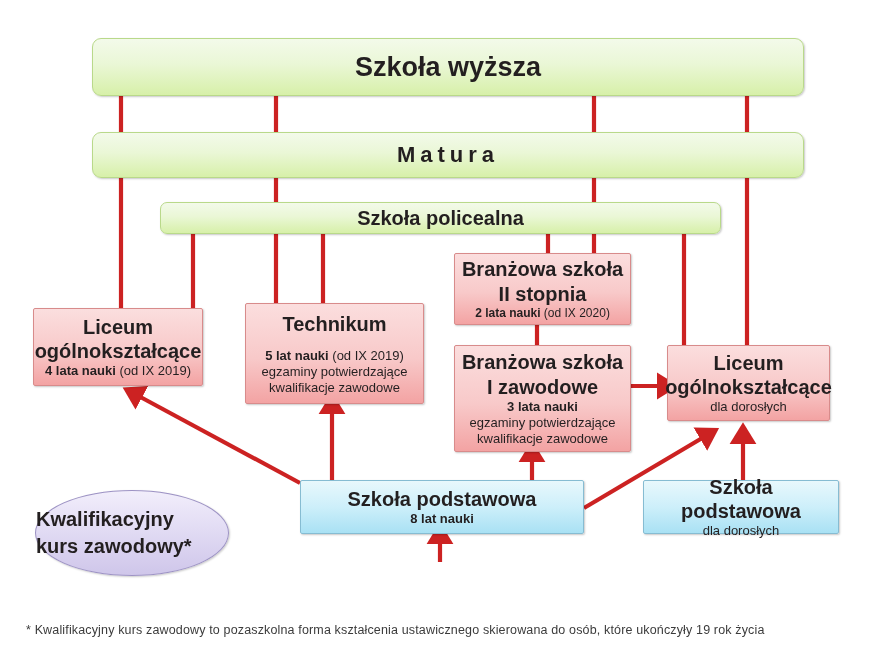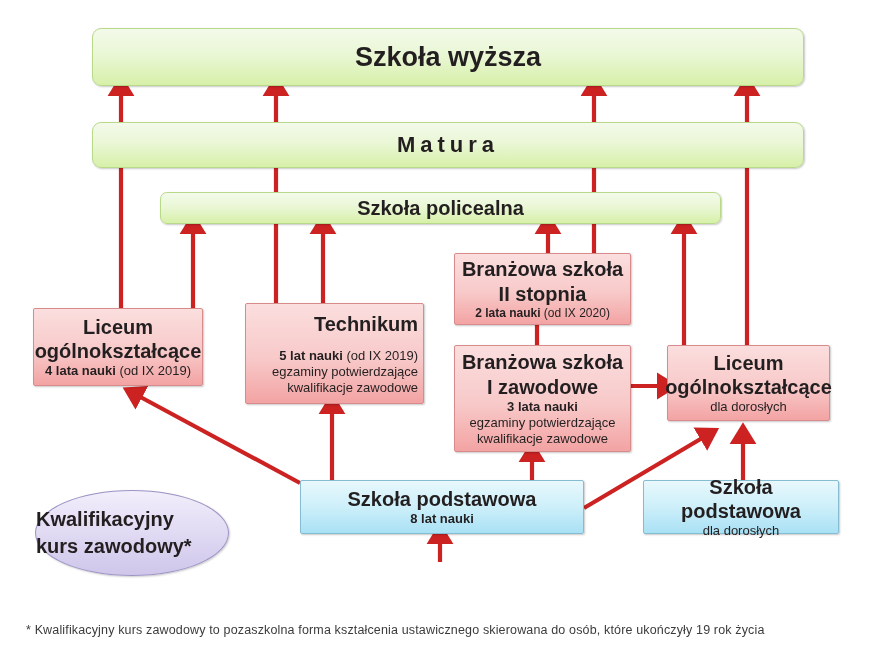--- a/index.html
+++ b/index.html
@@ -31,20 +31,21 @@
     z-index: 3;
     box-shadow: 1px 1px 2px rgba(0,0,0,0.22);
   }
   .node .t1 { font-weight: bold; }
 
   
   .green {
     background: linear-gradient(to bottom, #f3faea 0%, #eaf7d6 45%, #d7f0a9 100%);
     border: 1px solid #b9d98a;
     border-radius: 9px;
+    margin-top: 10px;
   }
   .green.small { border-radius: 7px; }
 
   
   .pink {
     background: linear-gradient(to bottom, #fbdede 0%, #f8c9c9 55%, #f3a3a3 100%);
     border: 1px solid #d88b8b;
     border-radius: 2px;
   }
 
@@ -161,21 +162,21 @@
   </div>
 
   <div class="node pink" style="left:33px; top:308px; width:170px; height:78px; padding:4px 6px;">
     <span class="t1 fs-md">Liceum</span>
     <span class="t1 fs-md">ogólnokształcące</span>
     <span class="fs-xs">
       <b>4 lata nauki</b><span> (od IX 2019)</span>
     </span>
   </div>
 
-  <div class="node pink" style="left:245px; top:303px; width:179px; height:101px; padding:20px 5px;align-items:flex-end;">
+  <div class="node pink" style="left:245px; top:303px; width:179px; height:101px; padding:20px 5px;">
     <span class="t1 fs-md">Technikum</span>
     <span class="fs-xs" style="margin-top:12px;">
       <b>5 lat nauki</b><span> (od IX 2019)</span>
     </span>
     <span class="fs-xs">egzaminy potwierdzające</span>
     <span class="fs-xs">kwalifikacje zawodowe</span>
   </div>
 
   <div class="node pink" style="left:454px; top:253px; width:177px; height:72px; padding:3px 5px;">
     <span class="t1 fs-md">Branżowa szkoła</span>

